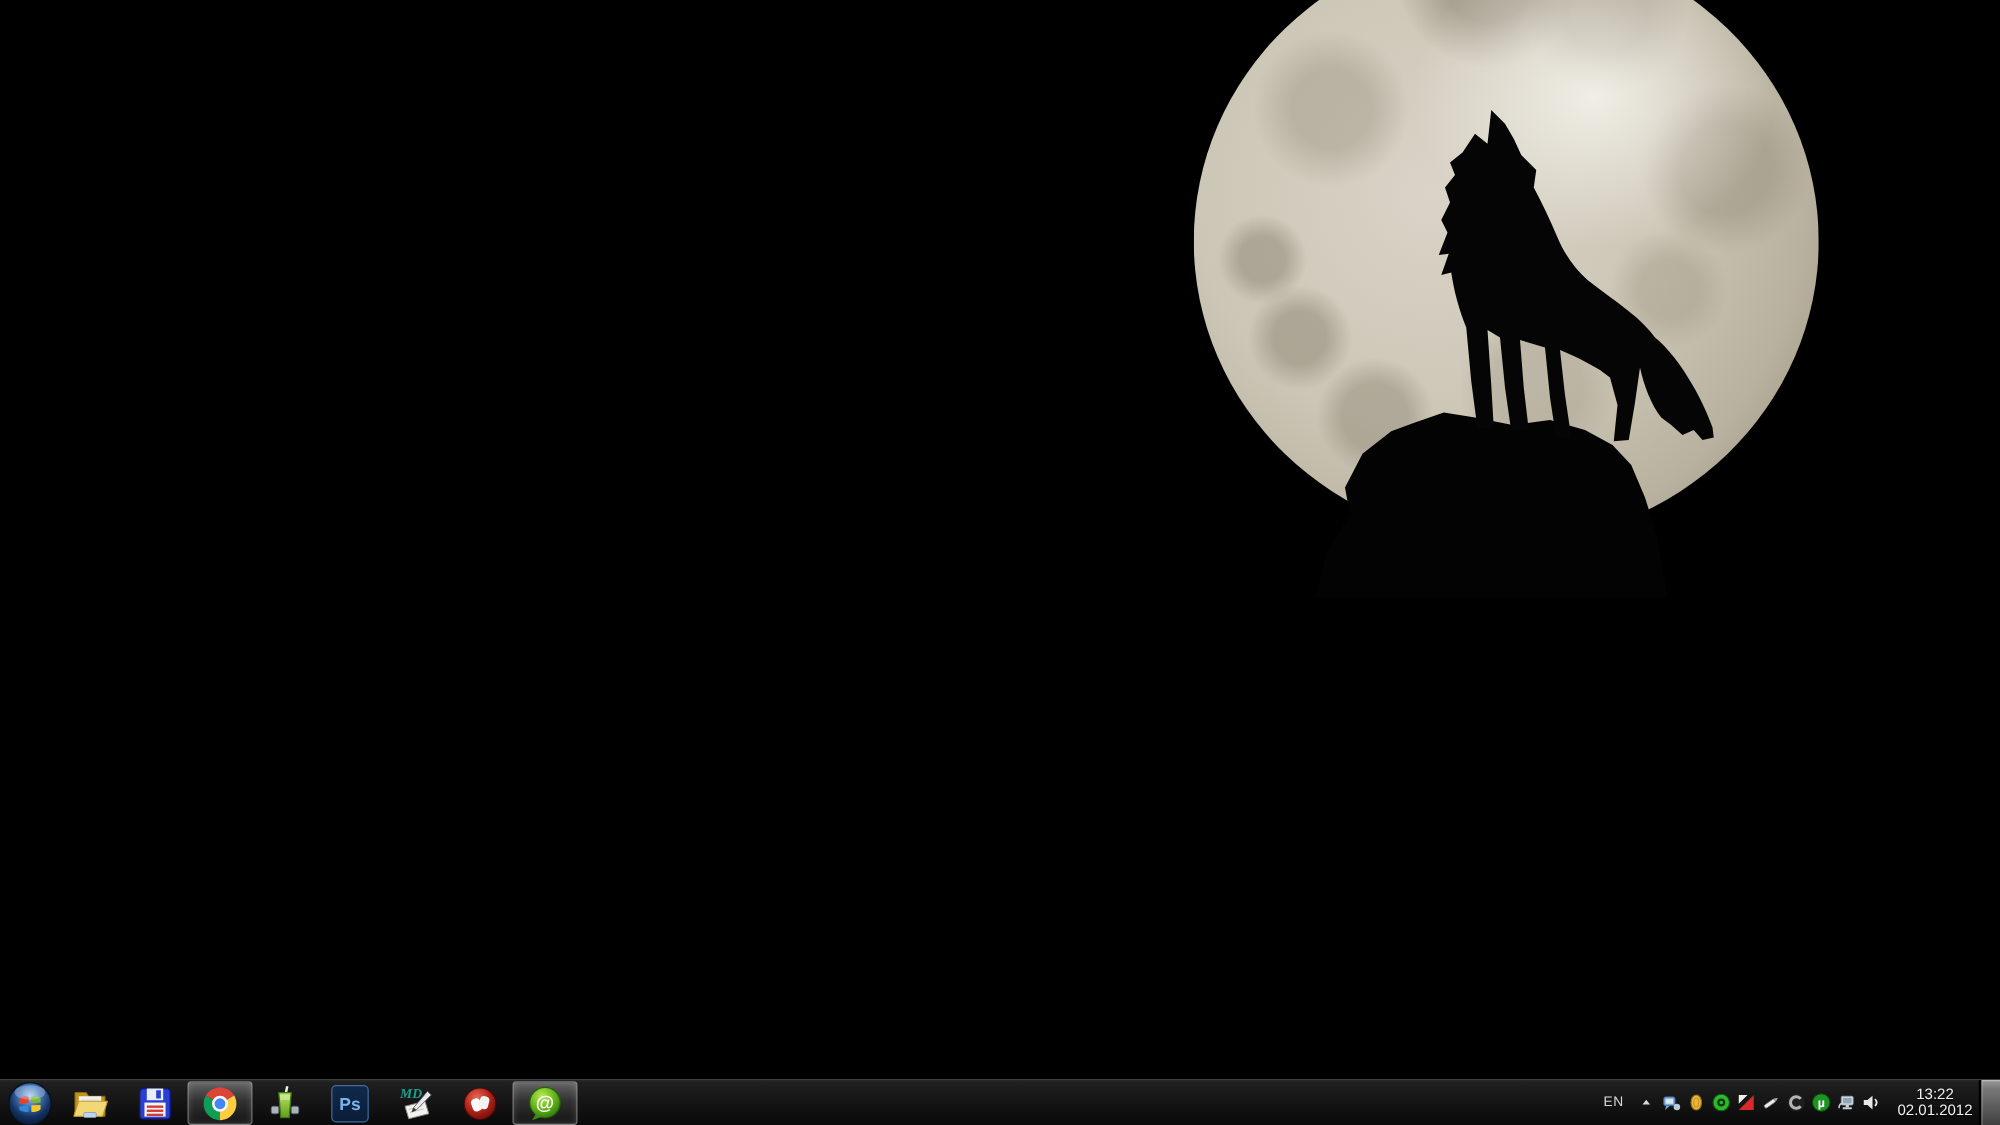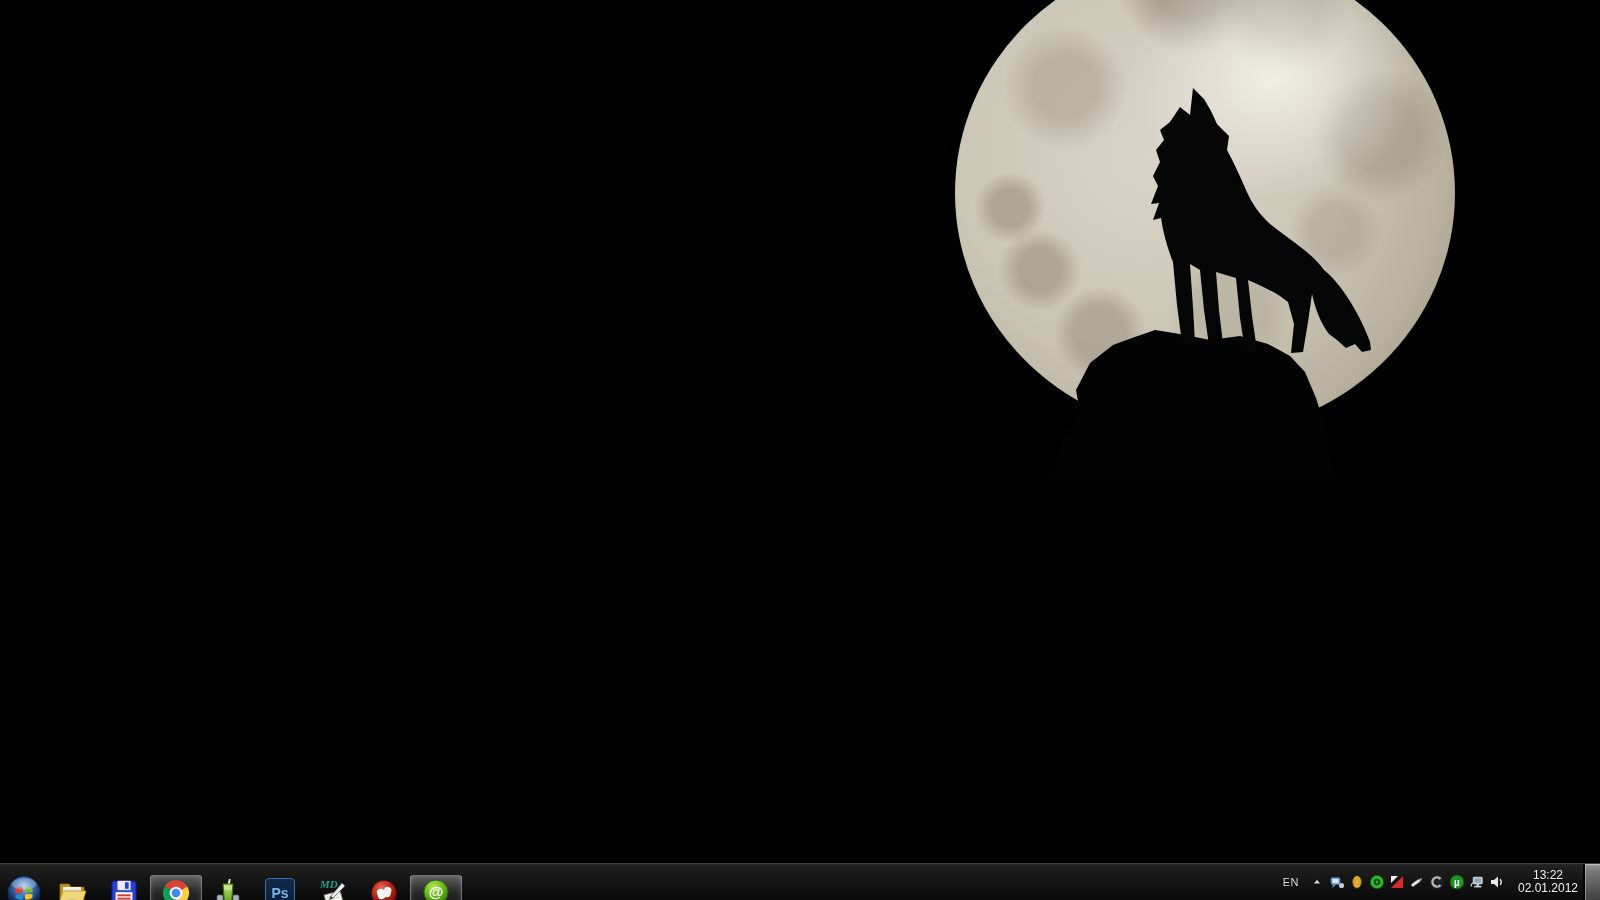--- a/index.html
+++ b/index.html
@@ -26,21 +26,21 @@
   }
   .silhouette{position:absolute;left:0;top:0;width:1600px;height:900px;}
 
   
   .taskbar{
     position:absolute;left:0;right:0;bottom:0;height:37px;
     background:linear-gradient(180deg,#2f2f2f 0%,#202020 8%,#181818 35%,#111 65%,#0a0a0a 100%);
     border-top:1px solid #000;
     box-shadow:inset 0 1px 0 rgba(255,255,255,.09);
   }
-  .task-apps{position:absolute;left:2px;top:12px;bottom:0;display:flex;align-items:flex-start;}
+  .task-apps{position:absolute;left:2px;top:0;bottom:0;display:flex;align-items:flex-end;}
   .task-btn{width:52px;height:35px;display:flex;align-items:center;justify-content:center;
             border:1px solid transparent;border-radius:3px;box-sizing:border-box;cursor:default;}
   .task-btn.orb{width:44px;}
   .task-btn.active{
     background:linear-gradient(180deg,rgba(255,255,255,.30) 0%,rgba(255,255,255,.12) 45%,rgba(255,255,255,.04) 100%);
     border:1px solid rgba(170,170,170,.6);
     box-shadow:inset 0 0 6px rgba(255,255,255,.18);
   }
   .ps-chip{width:28px;height:28px;border-radius:4px;background:linear-gradient(180deg,#10294b,#0a1d38);
            border:1px solid #3f6ea6;color:#7ab4ea;font-weight:bold;font-size:14px;

